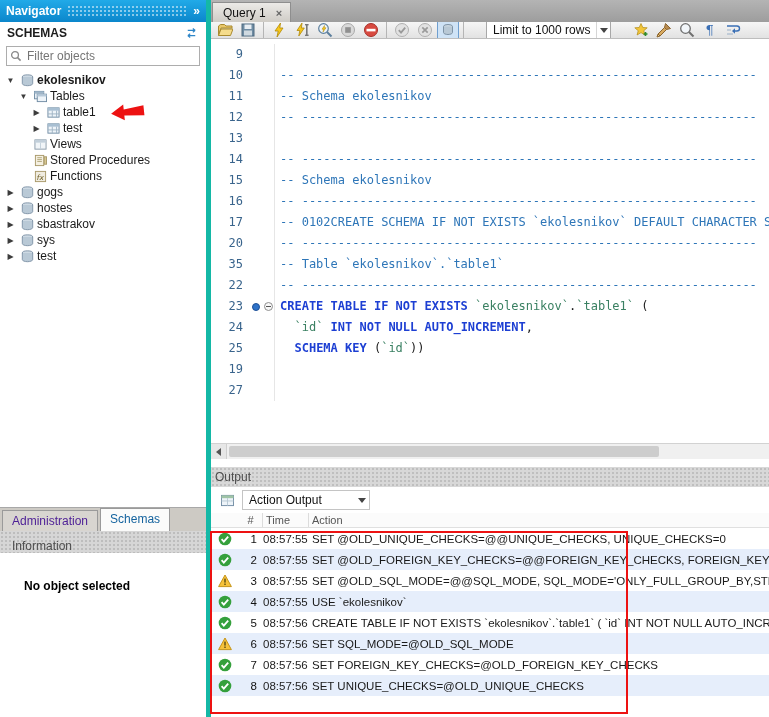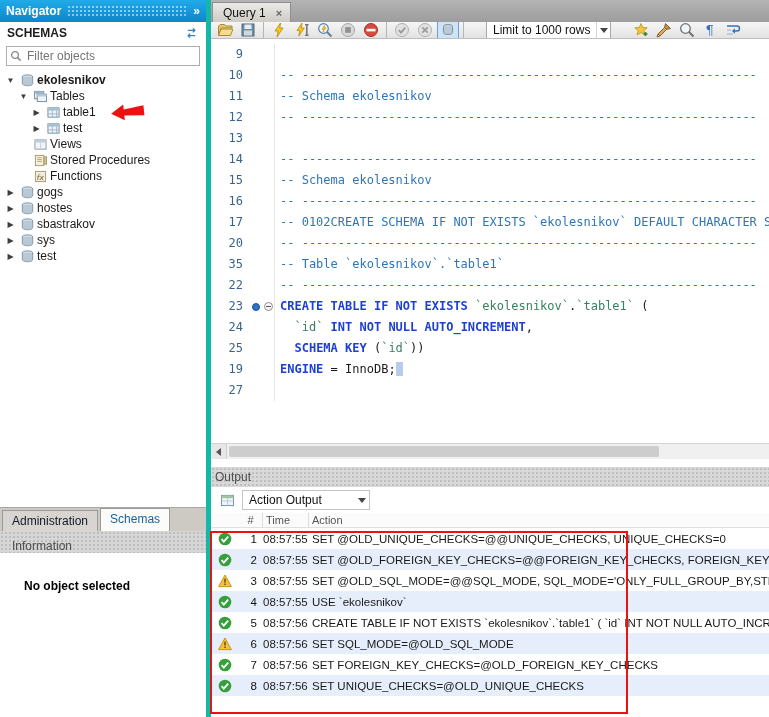--- a/index.html
+++ b/index.html
@@ -18,21 +18,21 @@
 .filter-row .mag{position:absolute;left:10px;top:6px;width:12px;height:12px}
 .filter-input{width:100%;height:20px;border:1px solid #adadad;padding:2px 4px 2px 20px;font-size:12px;color:#555;font-family:inherit;outline:none}
 .tree{height:437px;overflow:hidden;padding-top:2px;flex:none}
 .tree-row{height:16px;display:flex;align-items:center;cursor:default;white-space:nowrap}
 .tree-arrow{width:13px;font-size:8px;color:#3c3c3c;text-align:center;flex:none}
 .tree-icon{width:18px;height:14px;display:inline-flex;align-items:center;justify-content:flex-end;margin-right:2px;flex:none}
 .tree-icon svg{width:15px;height:13px}
 .tree-label{font-size:12px;color:#1a1a1a}
 .tree-row.bold .tree-label{font-weight:bold}
 .left-tabs{height:24px;background:#cdcac4;border-top:1px solid #a8a8a8;display:flex;align-items:flex-end;padding-left:2px;flex:none}
-.ltab{height:21px;padding:3px 9px;font-size:12px;border:1px solid #9a9a9a;border-bottom:none;background:#d8d5d0;color:#0f172a;margin-right:2px}
+.ltab{height:21px;padding:3px 9px;font-size:12px;border:1px solid #9a9a9a;border-bottom:none;background:#d8d5d0;color:#4c1d95;margin-right:2px}
 .ltab.active{background:#fbfbfa;color:#14639e;height:23px}
 .info-bar{height:22px;background:#d6d6d6;background-image:radial-gradient(#bdbdbd 1px,transparent 1.2px);background-size:4px 4px;display:flex;align-items:flex-end;padding:0 12px;color:#4c4c4c;font-size:12px;flex:none}
 .no-object{flex:1;background:#fff;padding:26px 0 0 24px;font-weight:bold;font-size:12px;color:#000}
 
 
 #main{flex:1;display:flex;flex-direction:column;min-width:0}
 .tab-bar{height:22px;background:linear-gradient(#b4b4b4,#9d9d9d);display:flex;align-items:flex-end;padding-left:1px;flex:none}
 .qtab{height:20px;display:flex;align-items:center;gap:10px;padding:0 8px 0 10px;background:linear-gradient(#eceae7,#cfccc6);border:1px solid #8e8e8e;border-bottom:none;font-size:12px;color:#111}
 .qtab .close{color:#666;font-size:11px;font-weight:bold}
 .toolbar{height:17px;background:linear-gradient(#f6f6f6,#e2e2e2);border-bottom:1px solid #bdbdbd;display:flex;align-items:center;padding:0 3px;gap:14px;flex:none;overflow:hidden}
@@ -390,21 +390,21 @@
         <div class="code-line"><span class="ln-num">14</span><span class="ln-mark"></span><span class="ln-fold"></span><span class="ln-text"><span class="seg-c">-- ---------------------------------------------------------------</span></span></div>
         <div class="code-line"><span class="ln-num">15</span><span class="ln-mark"></span><span class="ln-fold"></span><span class="ln-text"><span class="seg-c">-- Schema ekolesnikov</span></span></div>
         <div class="code-line"><span class="ln-num">16</span><span class="ln-mark"></span><span class="ln-fold"></span><span class="ln-text"><span class="seg-c">-- ---------------------------------------------------------------</span></span></div>
         <div class="code-line"><span class="ln-num">17</span><span class="ln-mark"></span><span class="ln-fold"></span><span class="ln-text"><span class="seg-c">-- 0102CREATE SCHEMA IF NOT EXISTS `ekolesnikov` DEFAULT CHARACTER SET</span></span></div>
         <div class="code-line"><span class="ln-num">20</span><span class="ln-mark"></span><span class="ln-fold"></span><span class="ln-text"><span class="seg-c">-- ---------------------------------------------------------------</span></span></div>
         <div class="code-line"><span class="ln-num">35</span><span class="ln-mark"></span><span class="ln-fold"></span><span class="ln-text"><span class="seg-c">-- Table `ekolesnikov`.`table1`</span></span></div>
         <div class="code-line"><span class="ln-num">22</span><span class="ln-mark"></span><span class="ln-fold"></span><span class="ln-text"><span class="seg-c">-- ---------------------------------------------------------------</span></span></div>
         <div class="code-line"><span class="ln-num">23</span><span class="ln-mark"><span class="stmt-dot"></span></span><span class="ln-fold"><span class="fold-minus"><div class="minus-line"></div></span></span><span class="ln-text"><span class="seg-k">CREATE TABLE IF NOT EXISTS</span><span class="seg-p"> </span><span class="seg-i">`ekolesnikov`</span><span class="seg-p">.</span><span class="seg-i">`table1`</span><span class="seg-p"> (</span></span></div>
         <div class="code-line"><span class="ln-num">24</span><span class="ln-mark"></span><span class="ln-fold"></span><span class="ln-text"><span class="seg-p">  </span><span class="seg-i">`id`</span><span class="seg-p"> </span><span class="seg-k">INT NOT NULL AUTO_INCREMENT</span><span class="seg-p">,</span></span></div>
         <div class="code-line"><span class="ln-num">25</span><span class="ln-mark"></span><span class="ln-fold"></span><span class="ln-text"><span class="seg-p">  </span><span class="seg-k">SCHEMA KEY</span><span class="seg-p"> (</span><span class="seg-i">`id`</span><span class="seg-p">))</span></span></div>
-        <div class="code-line"><span class="ln-num">19</span><span class="ln-mark"></span><span class="ln-fold"></span><span class="ln-text"><span class="seg-k">ENGINE</span><span class="seg-p"> = InnoDB;</span><span class="seg-cur">&nbsp;</span></span></div>
+        <div class="code-line"><span class="ln-num">19</span><span class="ln-mark"></span><span class="ln-fold"></span></div>
         <div class="code-line"><span class="ln-num">27</span><span class="ln-mark"></span><span class="ln-fold"></span><span class="ln-text"></span></div>
       </div>
 
     <div class="hscroll">
       <span class="larrow">
           <span class="caret-left"></span>
         </span>
       <span class="thumb"></span>
     </div>
 

